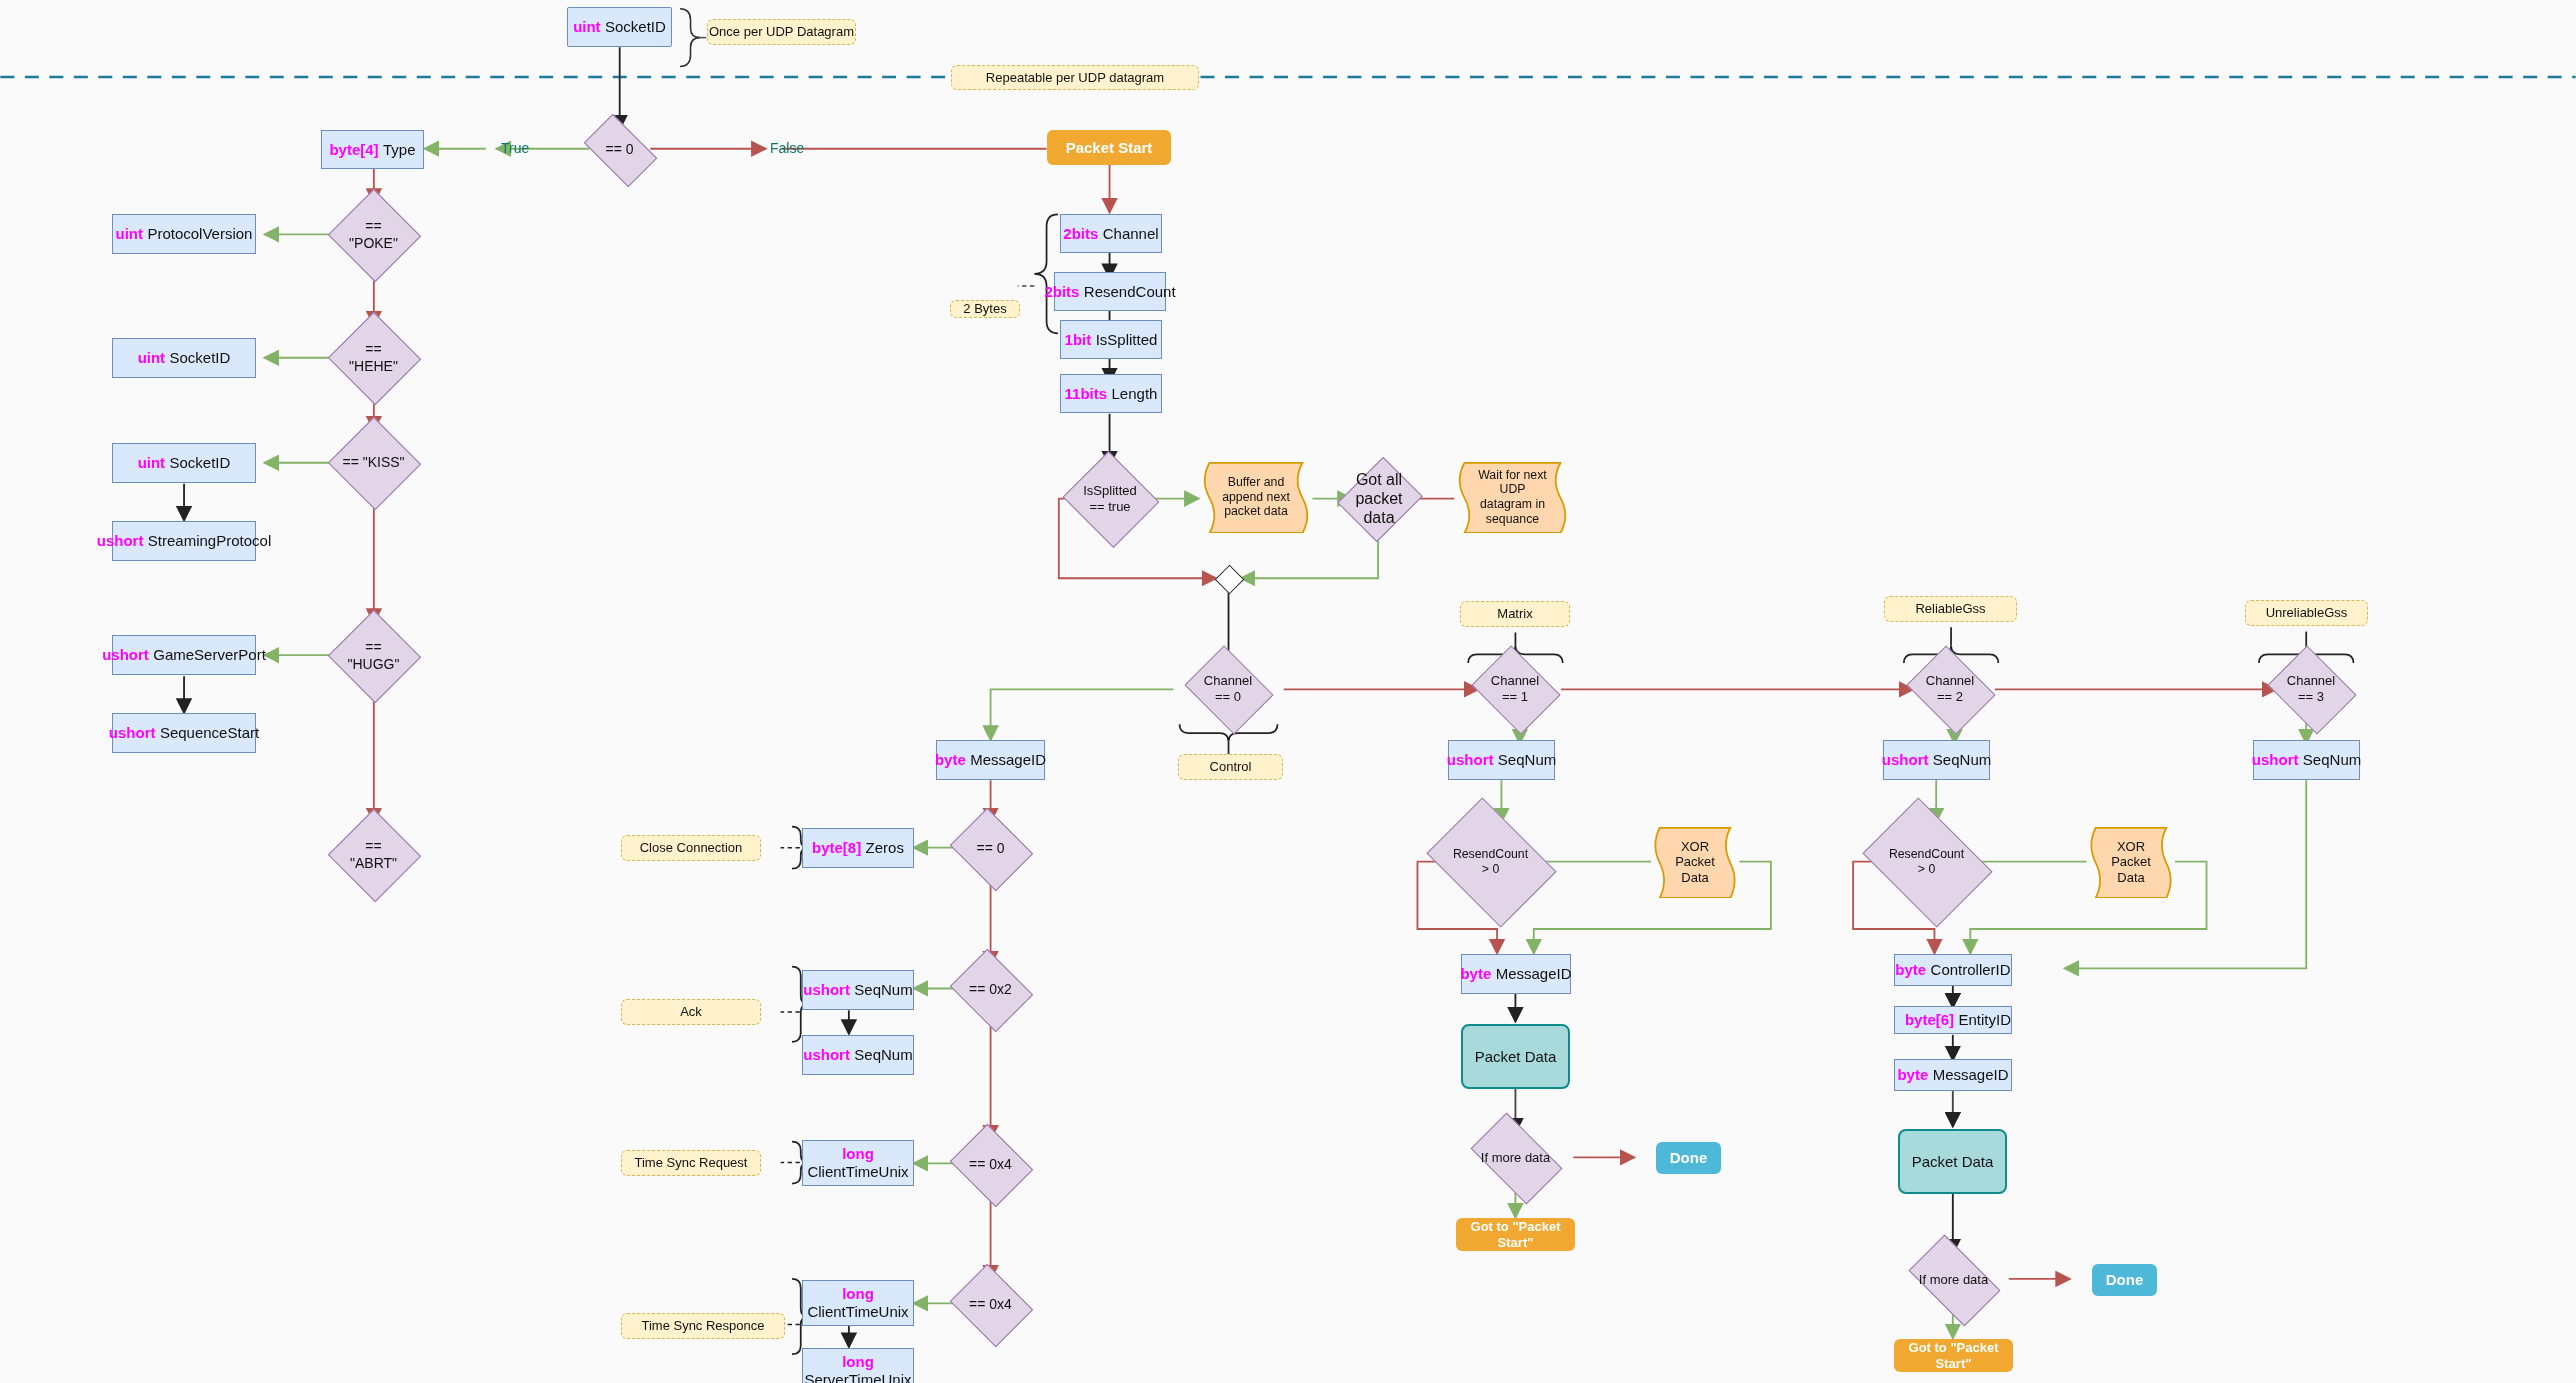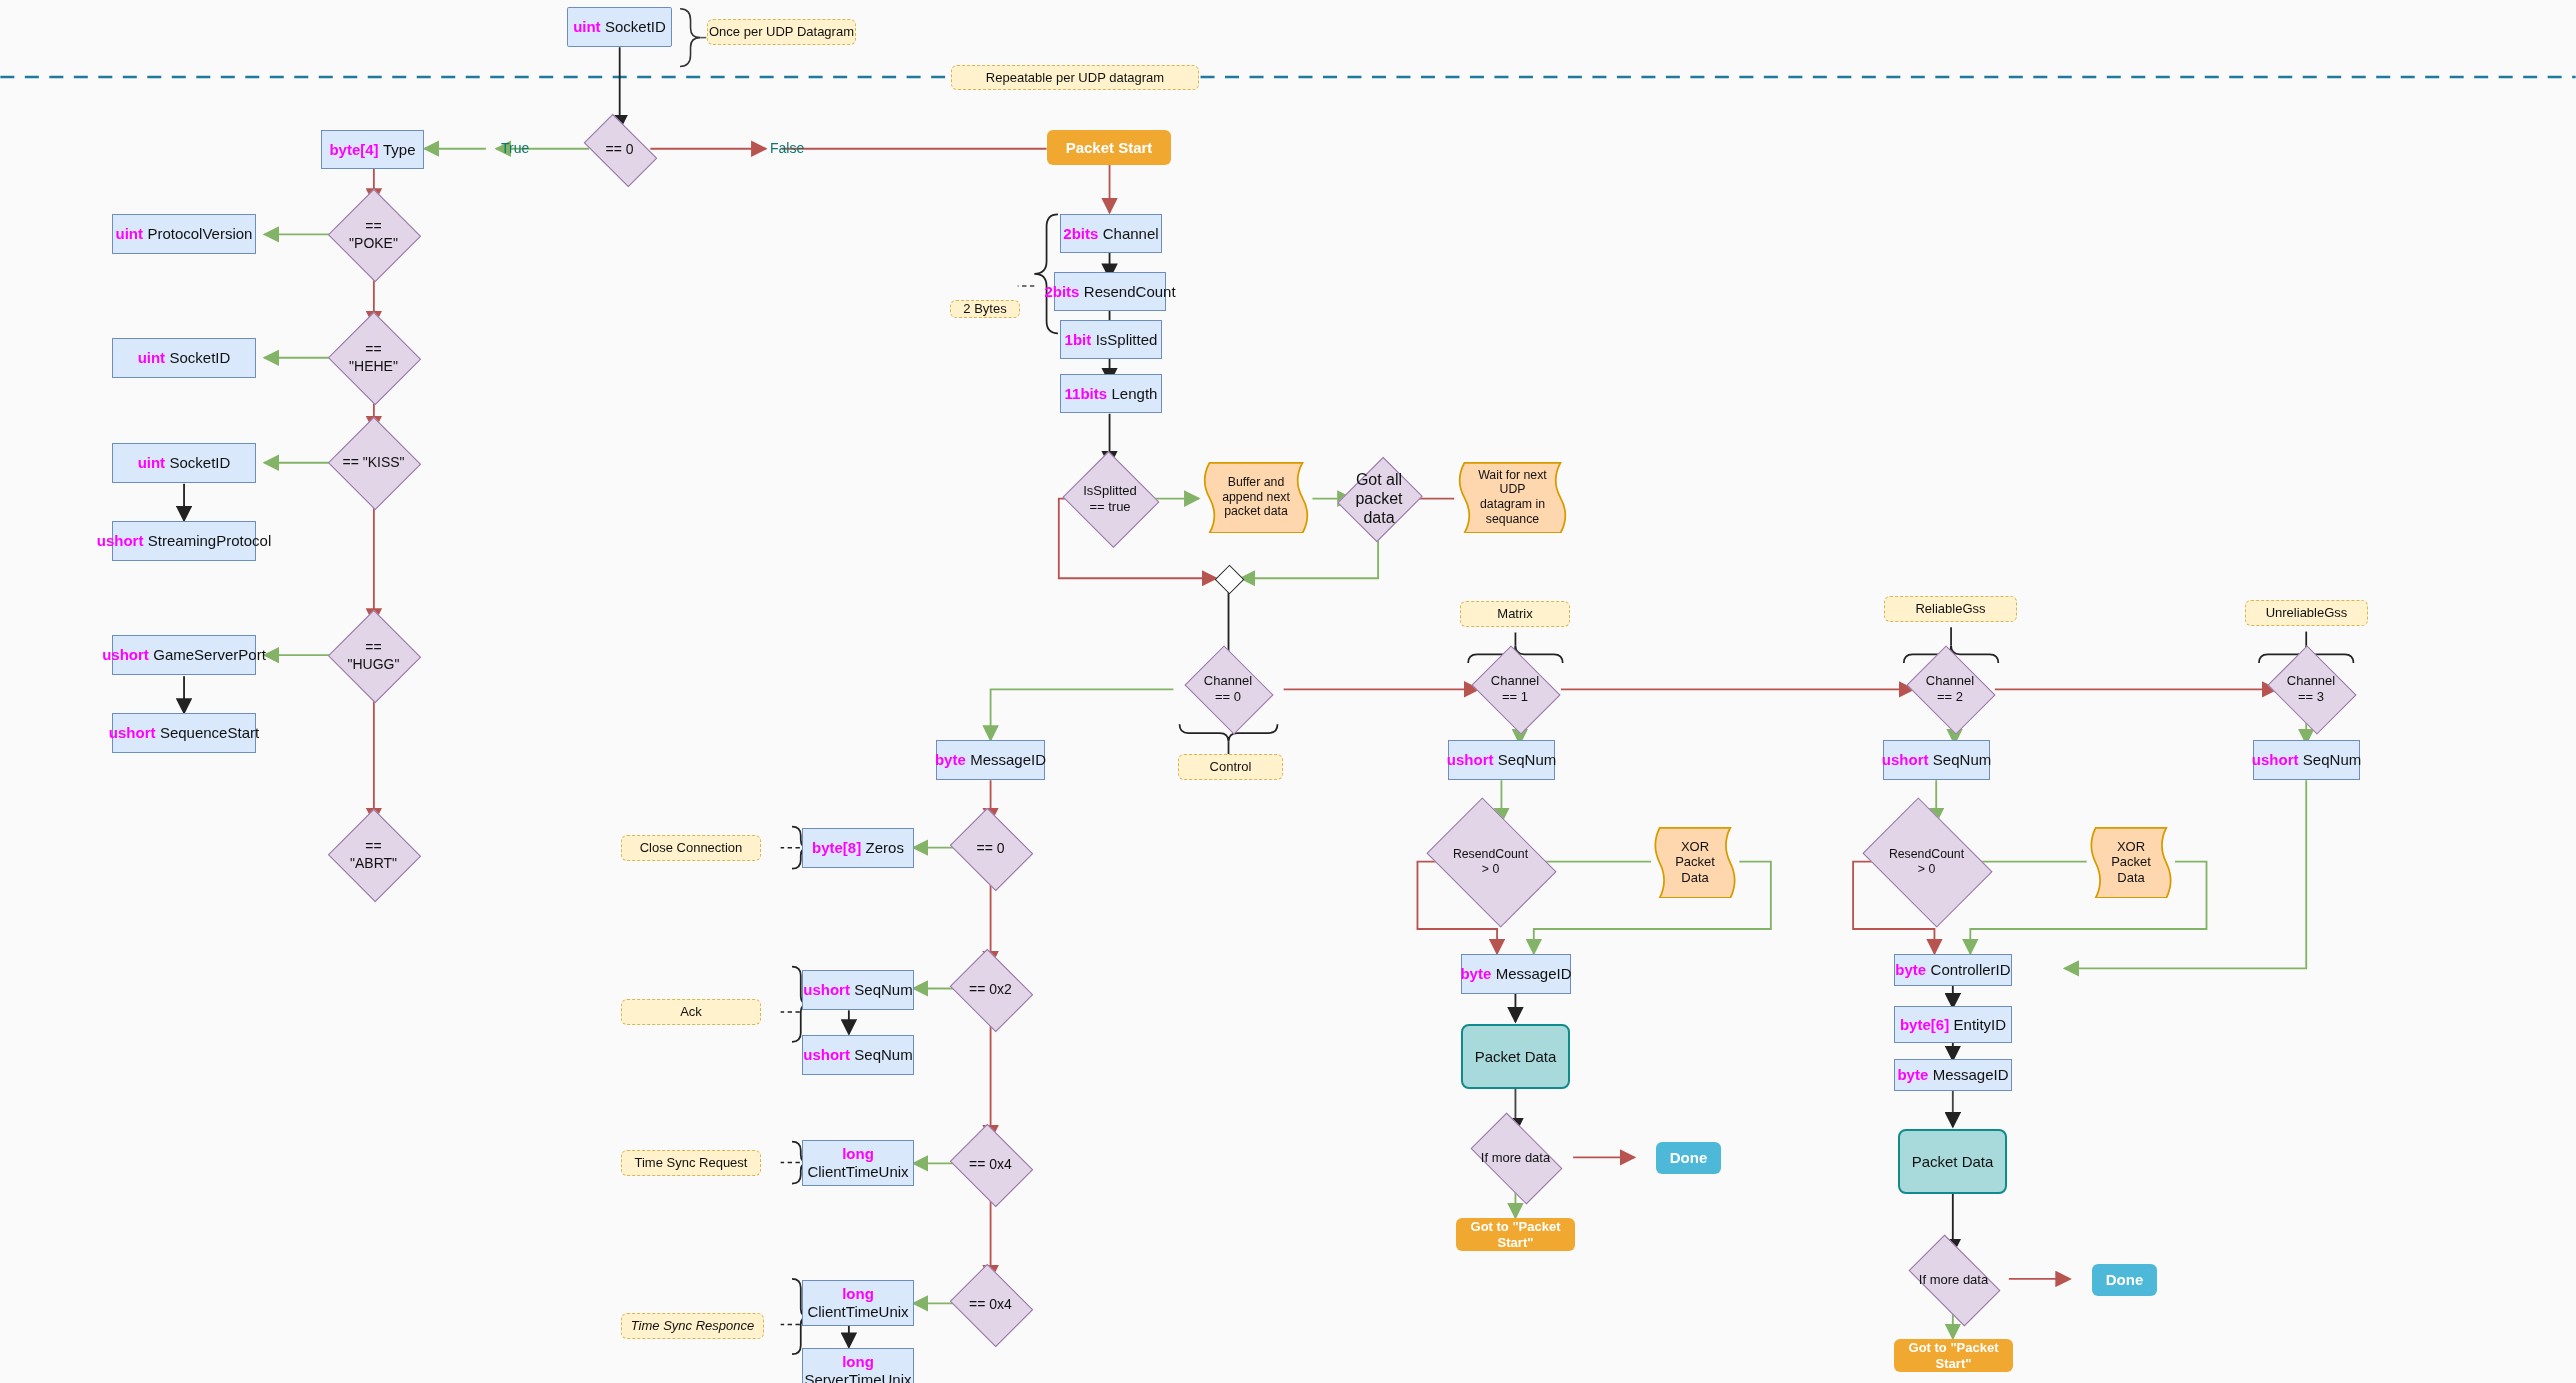--- a/index.html
+++ b/index.html
@@ -362,21 +362,21 @@
   <div class="node dia" style="left:959px;top:1279px;width:63px;height:51px;">
     <div class="shape"></div>
       <div class="lbl">== 0x4</div>
     </div>
   <div class="node fbox" style="left:802px;top:1280px;width:112px;height:46px;">
     <span><span class="ty" style="display:block;margin:0;">long</span><span>ClientTimeUnix</span></span>
     </div>
   <div class="node fbox" style="left:802px;top:1348px;width:112px;height:46px;">
     <span><span class="ty" style="display:block;margin:0;">long</span><span>ServerTimeUnix</span></span>
     </div>
-  <div class="node note" style="left:621px;top:1313px;width:143px;height:26px;font-style:italic;">Time Sync Responce</div>
+  <div class="node note" style="left:621px;top:1313px;width:164px;height:26px;">Time Sync Responce</div>
 
   <div class="node fbox" style="left:1448px;top:740px;width:107px;height:40px;">
     <span><span class="ty">ushort</span><span>SeqNum</span></span>
     </div>
   <div class="node dia" style="left:1439px;top:823px;width:103px;height:77px;">
     <div class="shape"></div>
       <div class="lbl" style="white-space:pre-line;font-size:12.3px;">ResendCount
 &gt; 0</div>
     </div>
   <div class="node tape" style="left:1651px;top:826px;width:88px;height:72px;">
@@ -408,21 +408,21 @@
   <div class="node tape" style="left:2087px;top:826px;width:88px;height:72px;">
     <svg class="tsvg" viewBox="0 0 101 82" preserveAspectRatio="none">
         <path d="M10,2 H91 q-10,20 0,40 q10,20 0,40 H10 q10,-20 0,-40 q-10,-20 0,-40 z" fill="#ffd7ae" stroke="#d79b00" stroke-width="2"></path>
       </svg>
     <div class="lbl" style="white-space:pre-line;font-size:13px;">XOR
 Packet Data</div>
     </div>
   <div class="node fbox" style="left:1953px;top:954px;width:118px;height:31.5px;transform:translateX(-59px);">
     <span><span class="ty">byte</span><span>ControllerID</span></span>
     </div>
-  <div class="node fbox" style="left:1953px;top:1006px;width:118px;height:37px;transform:translateX(-59px);">
+  <div class="node fbox" style="left:1953px;top:1006px;width:118px;height:28px;transform:translateX(-59px);justify-content:flex-end;">
     <span><span class="ty">byte[6]</span><span>EntityID</span></span>
     </div>
   <div class="node fbox" style="left:1953px;top:1059px;width:118px;height:31.5px;transform:translateX(-59px);">
     <span><span class="ty">byte</span><span>MessageID</span></span>
     </div>
   <div class="node teal" style="left:1953px;top:1129px;width:109px;height:65px;transform:translateX(-55px);">Packet Data</div>
   <div class="node dia" style="left:1915px;top:1255px;width:77px;height:49px;">
     <div class="shape"></div>
       <div class="lbl" style="font-size:13px;width:120%;">If more data</div>
     </div>

